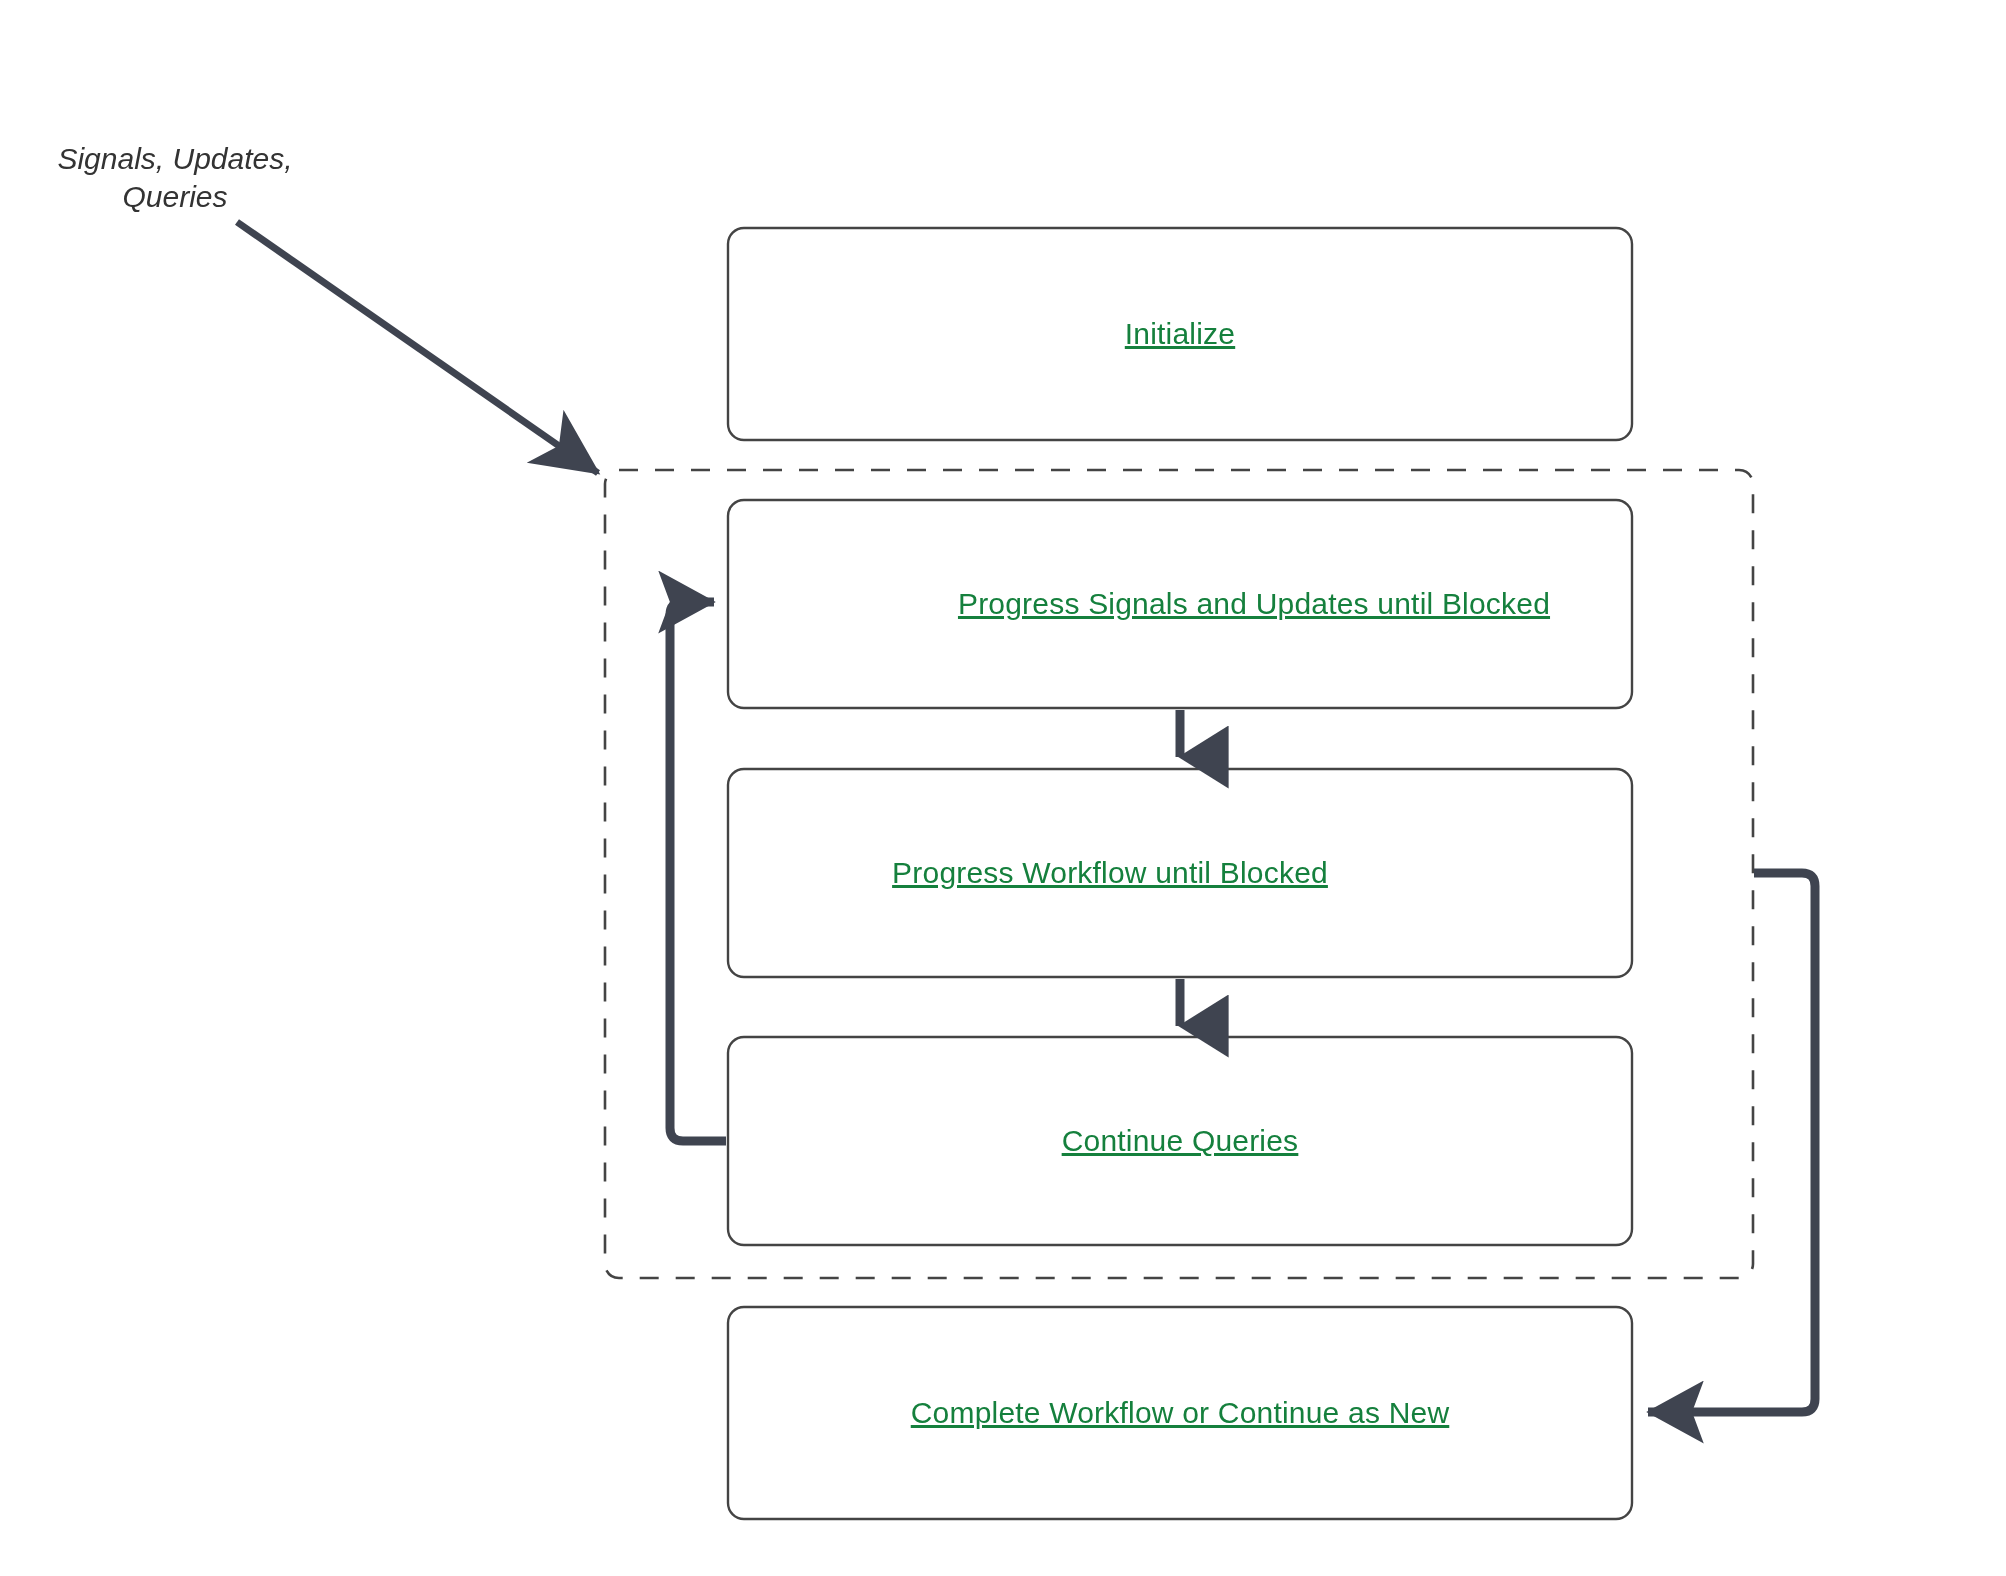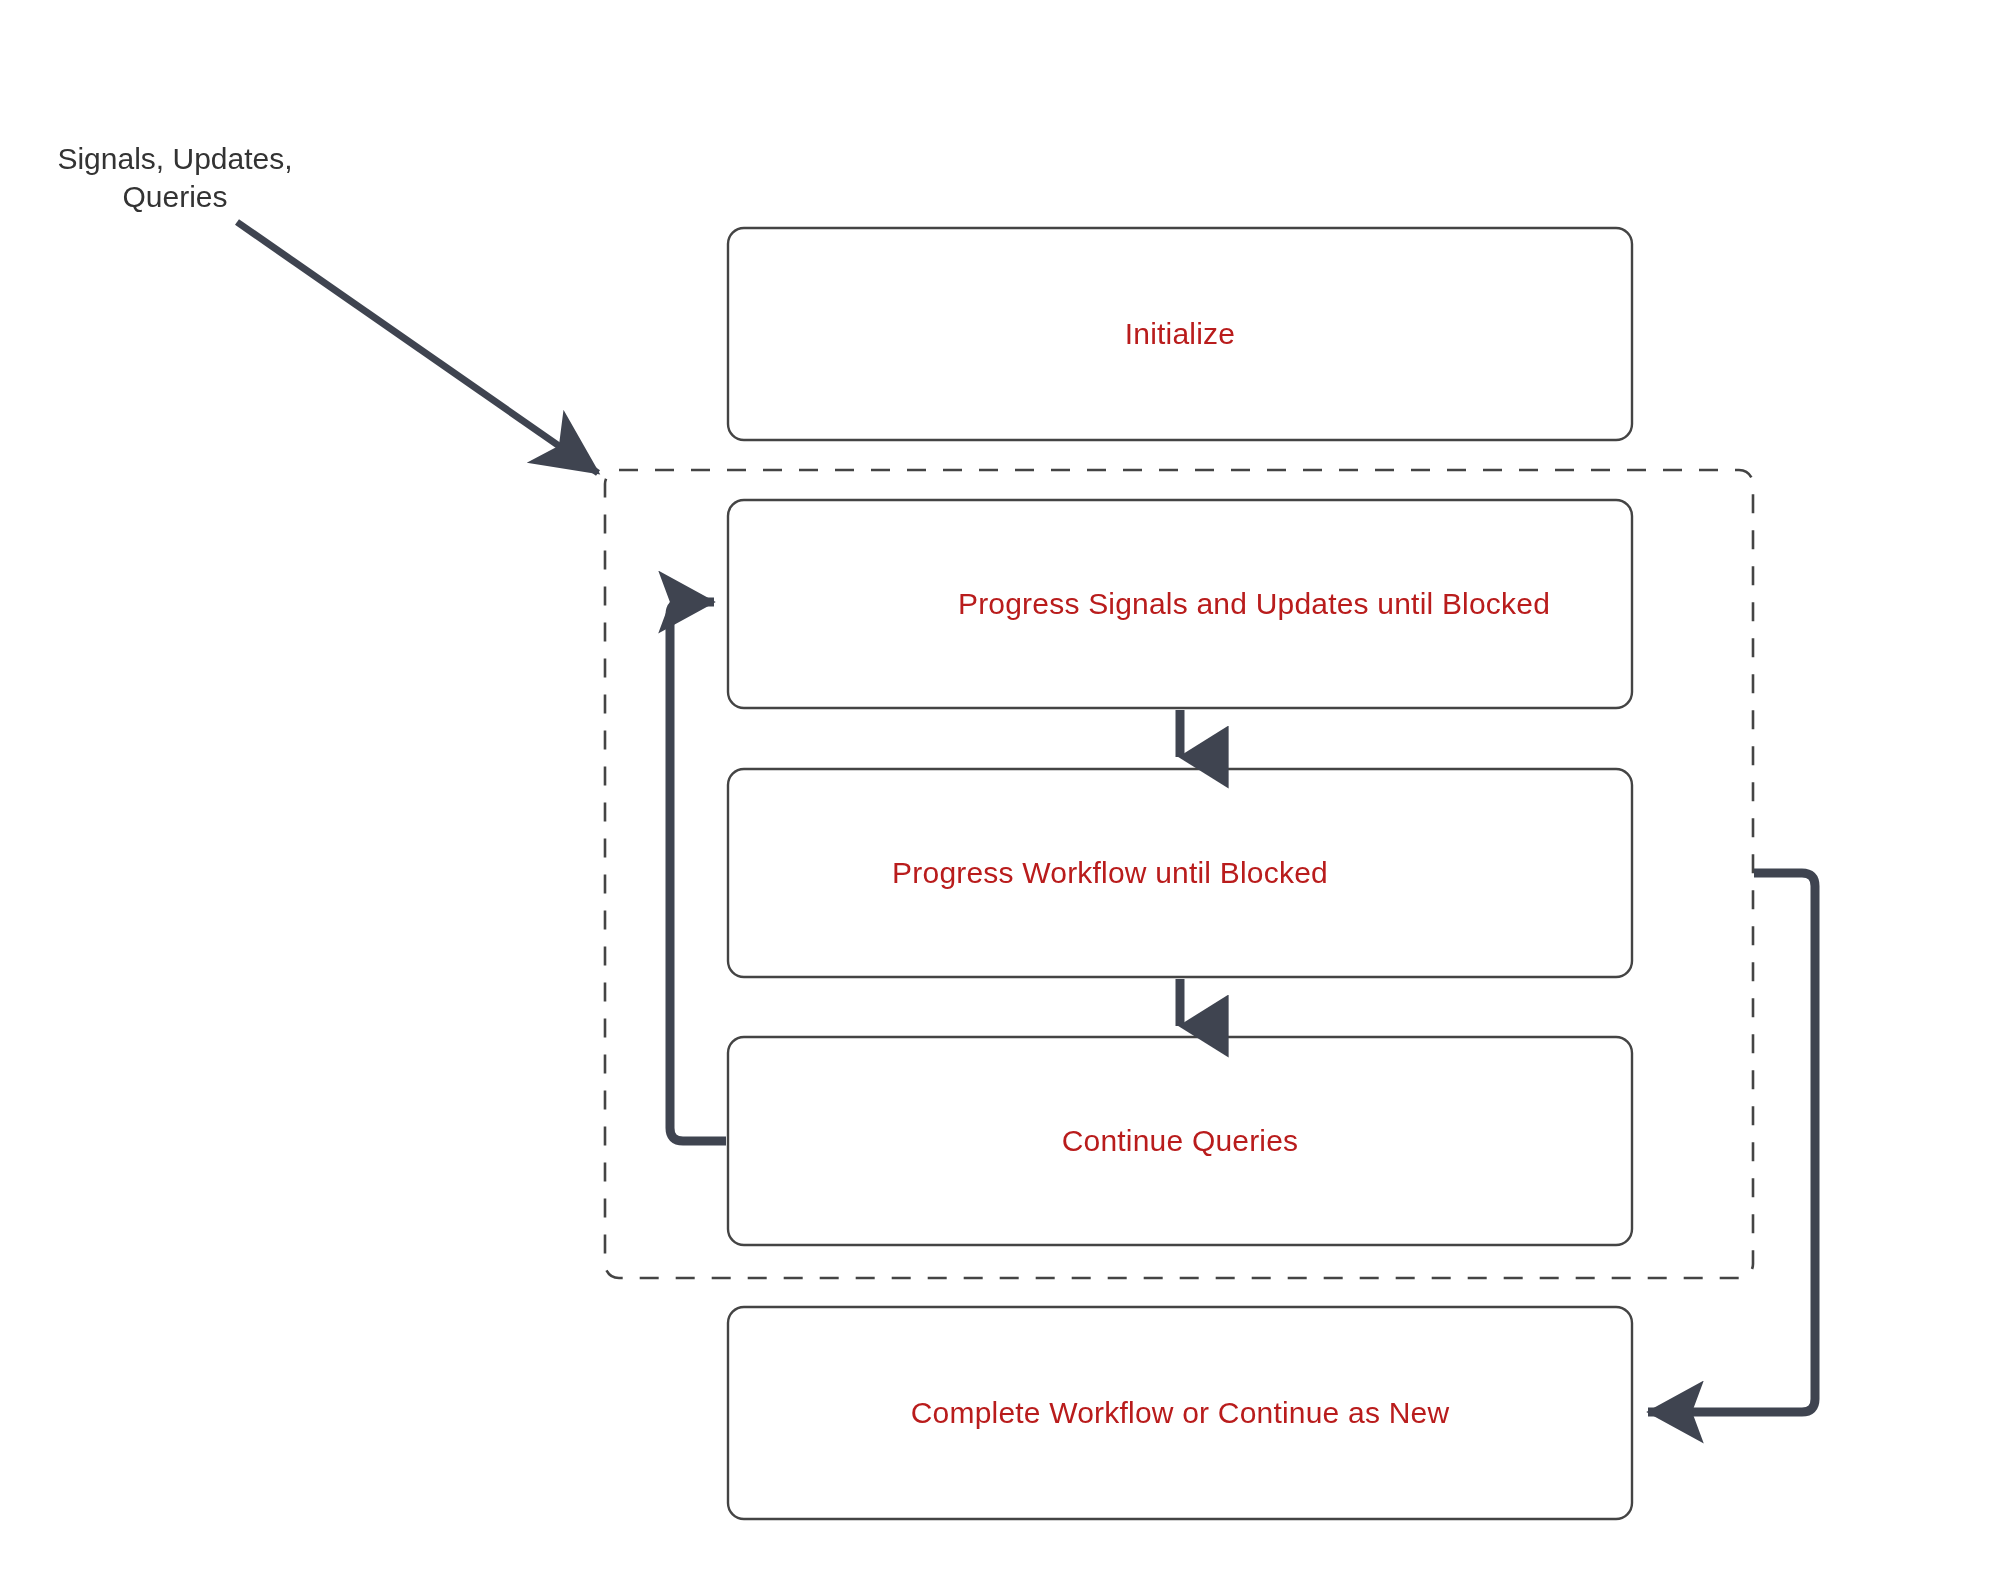--- a/index.html
+++ b/index.html
@@ -32,24 +32,25 @@
     width: 2006px;
     height: 1576px;
     pointer-events: none;
   }
   .node-label {
     position: absolute;
     display: flex;
     align-items: center;
     justify-content: center;
     text-align: center;
-    color: #b91c1c;
+    color: #15803d;
     font-size: 30px;
     line-height: 1.25;
     letter-spacing: 0.2px;
+    text-decoration: underline;
   }
   #diagram-title {
     position: absolute;
     left: 0;
     top: 30px;
     width: 2006px;
     text-align: center;
     font-size: 34px;
     font-style: italic;
     color: #333333;
@@ -57,20 +58,21 @@
   }
   #edge-label-input {
     position: absolute;
     left: 10px;
     top: 140px;
     width: 330px;
     text-align: center;
     font-size: 30px;
     line-height: 1.28;
     color: #333333;
+    font-style: italic;
   }
   .box-initialize   { left: 728px; top: 228px;  width: 904px; height: 212px; }
   .box-progress-su  { left: 728px; top: 500px;  width: 1052px; height: 208px; }
   .box-progress-wf  { left: 728px; top: 769px;  width: 764px; height: 208px; }
   .box-exec-queries { left: 728px; top: 1037px; width: 904px; height: 208px; }
   .box-complete     { left: 728px; top: 1307px; width: 904px; height: 212px; border-radius: 30px; }
 </style>
 </head>
 <body>
 

